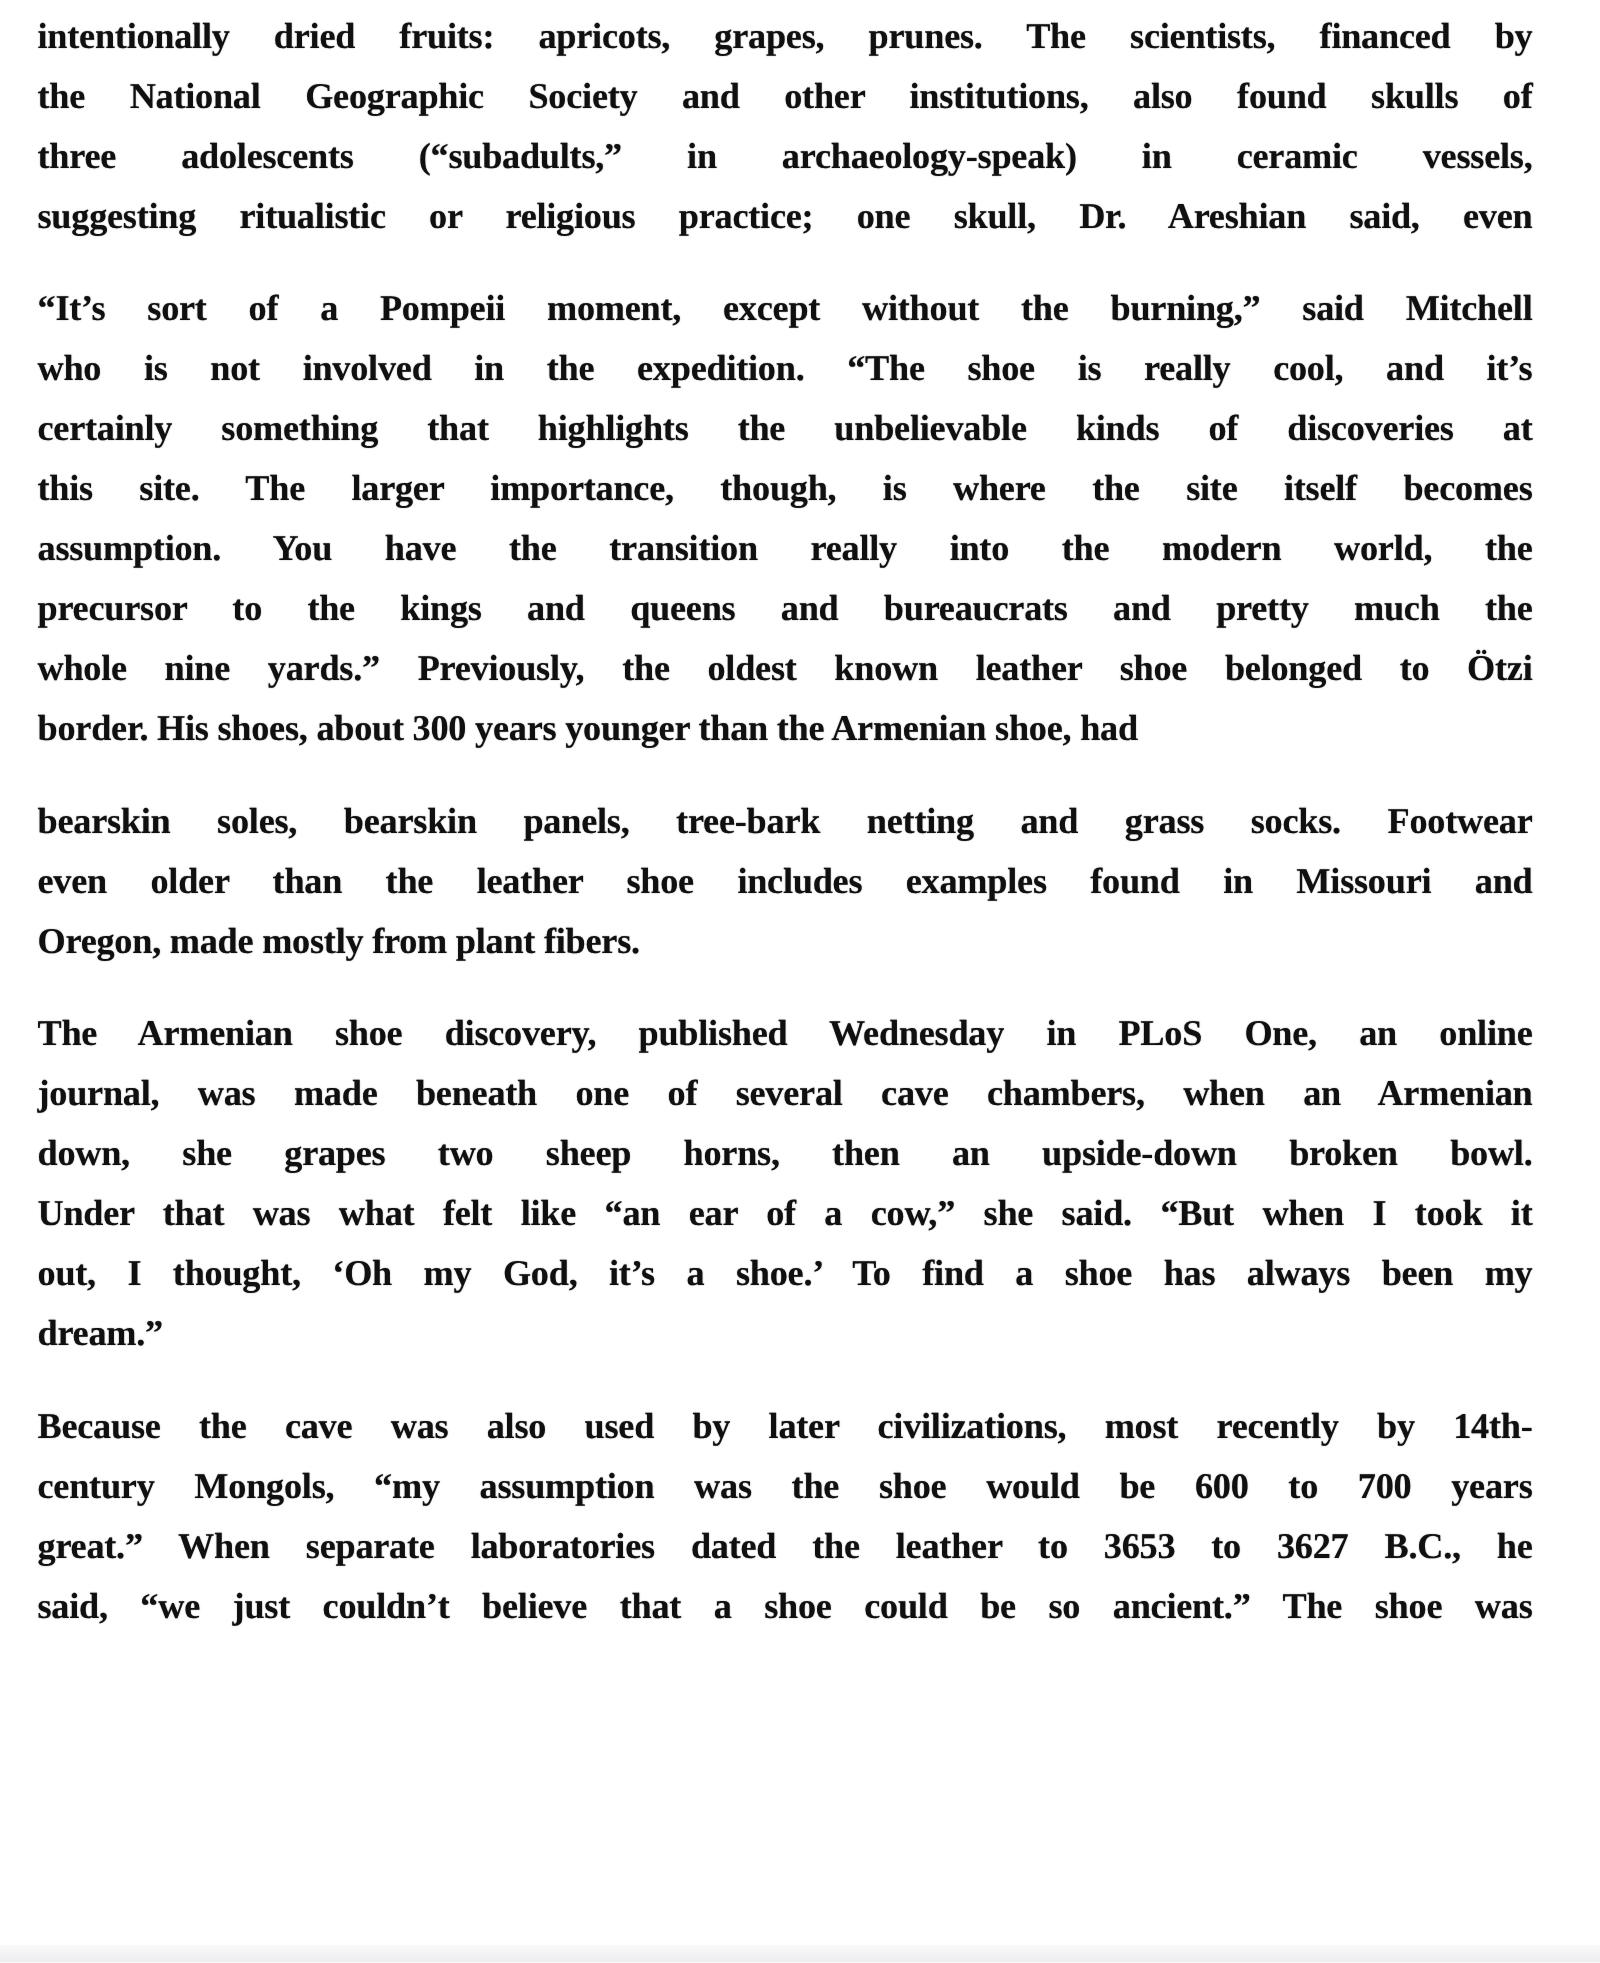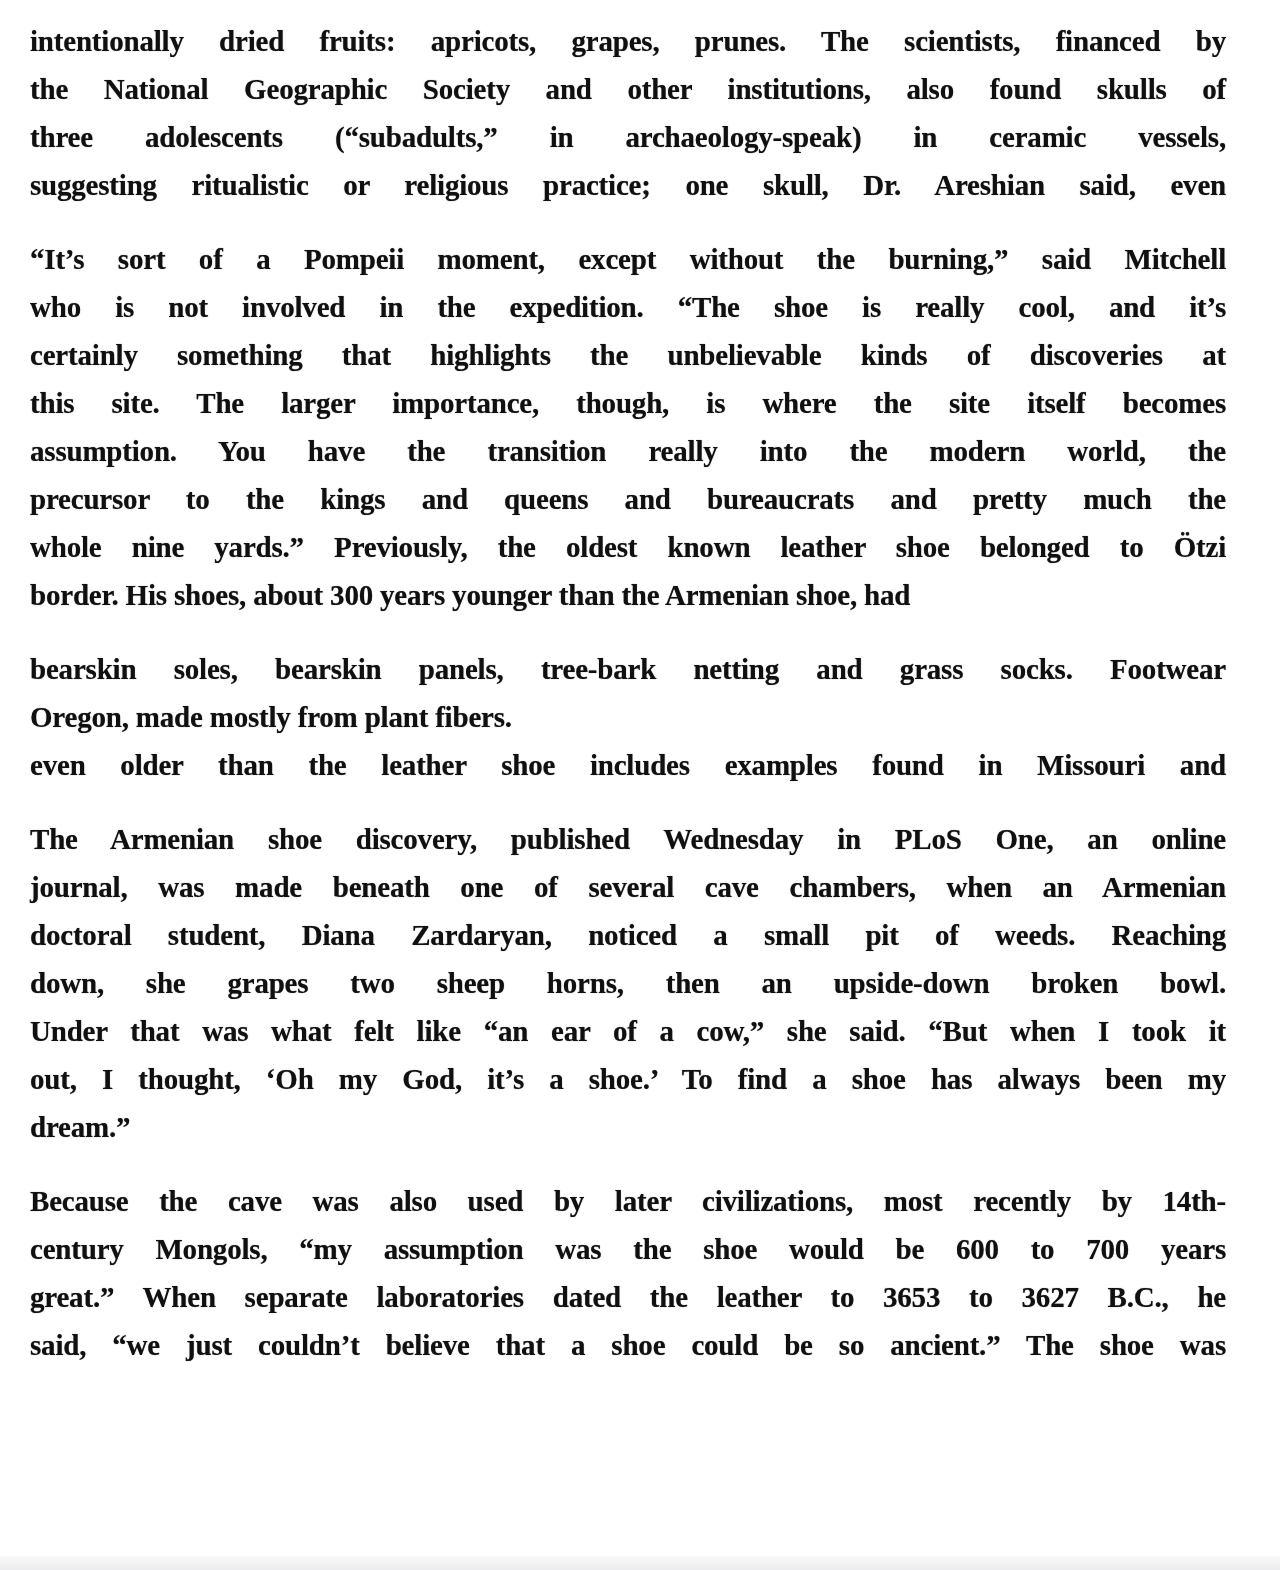--- a/index.html
+++ b/index.html
@@ -21,21 +21,21 @@
   }
   .article {
     padding: 5px 54px 0 30px;
     color: #101010;
     font-size: 29px;
     font-weight: 700;
     letter-spacing: -0.2px;
     text-shadow: 0 0 1px rgba(10,10,10,0.55);
   }
   .para {
-    margin: 12px 0 26px 0;
+    margin: 0 0 26px 0;
   }
   .line {
     display: block;
     line-height: 48px;
     text-align: justify;
     text-align-last: justify;
     white-space: normal;
   }
   .line.last {
     text-align-last: left;
@@ -65,27 +65,26 @@
         <span class="line">who is not involved in the expedition. “The shoe is really cool, and it’s</span>
         <span class="line">certainly something that highlights the unbelievable kinds of discoveries at</span>
         <span class="line">this site. The larger importance, though, is where the site itself becomes</span>
         <span class="line">assumption. You have the transition really into the modern world, the</span>
         <span class="line">precursor to the kings and queens and bureaucrats and pretty much the</span>
         <span class="line">whole nine yards.” Previously, the oldest known leather shoe belonged to Ötzi</span>
         <span class="line last">border. His shoes, about 300 years younger than the Armenian shoe, had</span>
       </p>
       <p class="para">
         <span class="line">bearskin soles, bearskin panels, tree-bark netting and grass socks. Footwear</span>
+        <span class="line">even older than the leather shoe includes examples found in Missouri and</span>
         <span class="line last">Oregon, made mostly from plant fibers.</span>
-        <span class="line">even older than the leather shoe includes examples found in Missouri and</span>
       </p>
       <p class="para">
         <span class="line">The Armenian shoe discovery, published Wednesday in PLoS One, an online</span>
         <span class="line">journal, was made beneath one of several cave chambers, when an Armenian</span>
-        <span class="line">doctoral student, Diana Zardaryan, noticed a small pit of weeds. Reaching</span>
         <span class="line">down, she grapes two sheep horns, then an upside-down broken bowl.</span>
         <span class="line">Under that was what felt like “an ear of a cow,” she said. “But when I took it</span>
         <span class="line">out, I thought, ‘Oh my God, it’s a shoe.’ To find a shoe has always been my</span>
         <span class="line last">dream.”</span>
       </p>
       <p class="para">
         <span class="line">Because the cave was also used by later civilizations, most recently by 14th-</span>
         <span class="line">century Mongols, “my assumption was the shoe would be 600 to 700 years</span>
         <span class="line">great.” When separate laboratories dated the leather to 3653 to 3627 B.C., he</span>
         <span class="line">said, “we just couldn’t believe that a shoe could be so ancient.” The shoe was</span>

